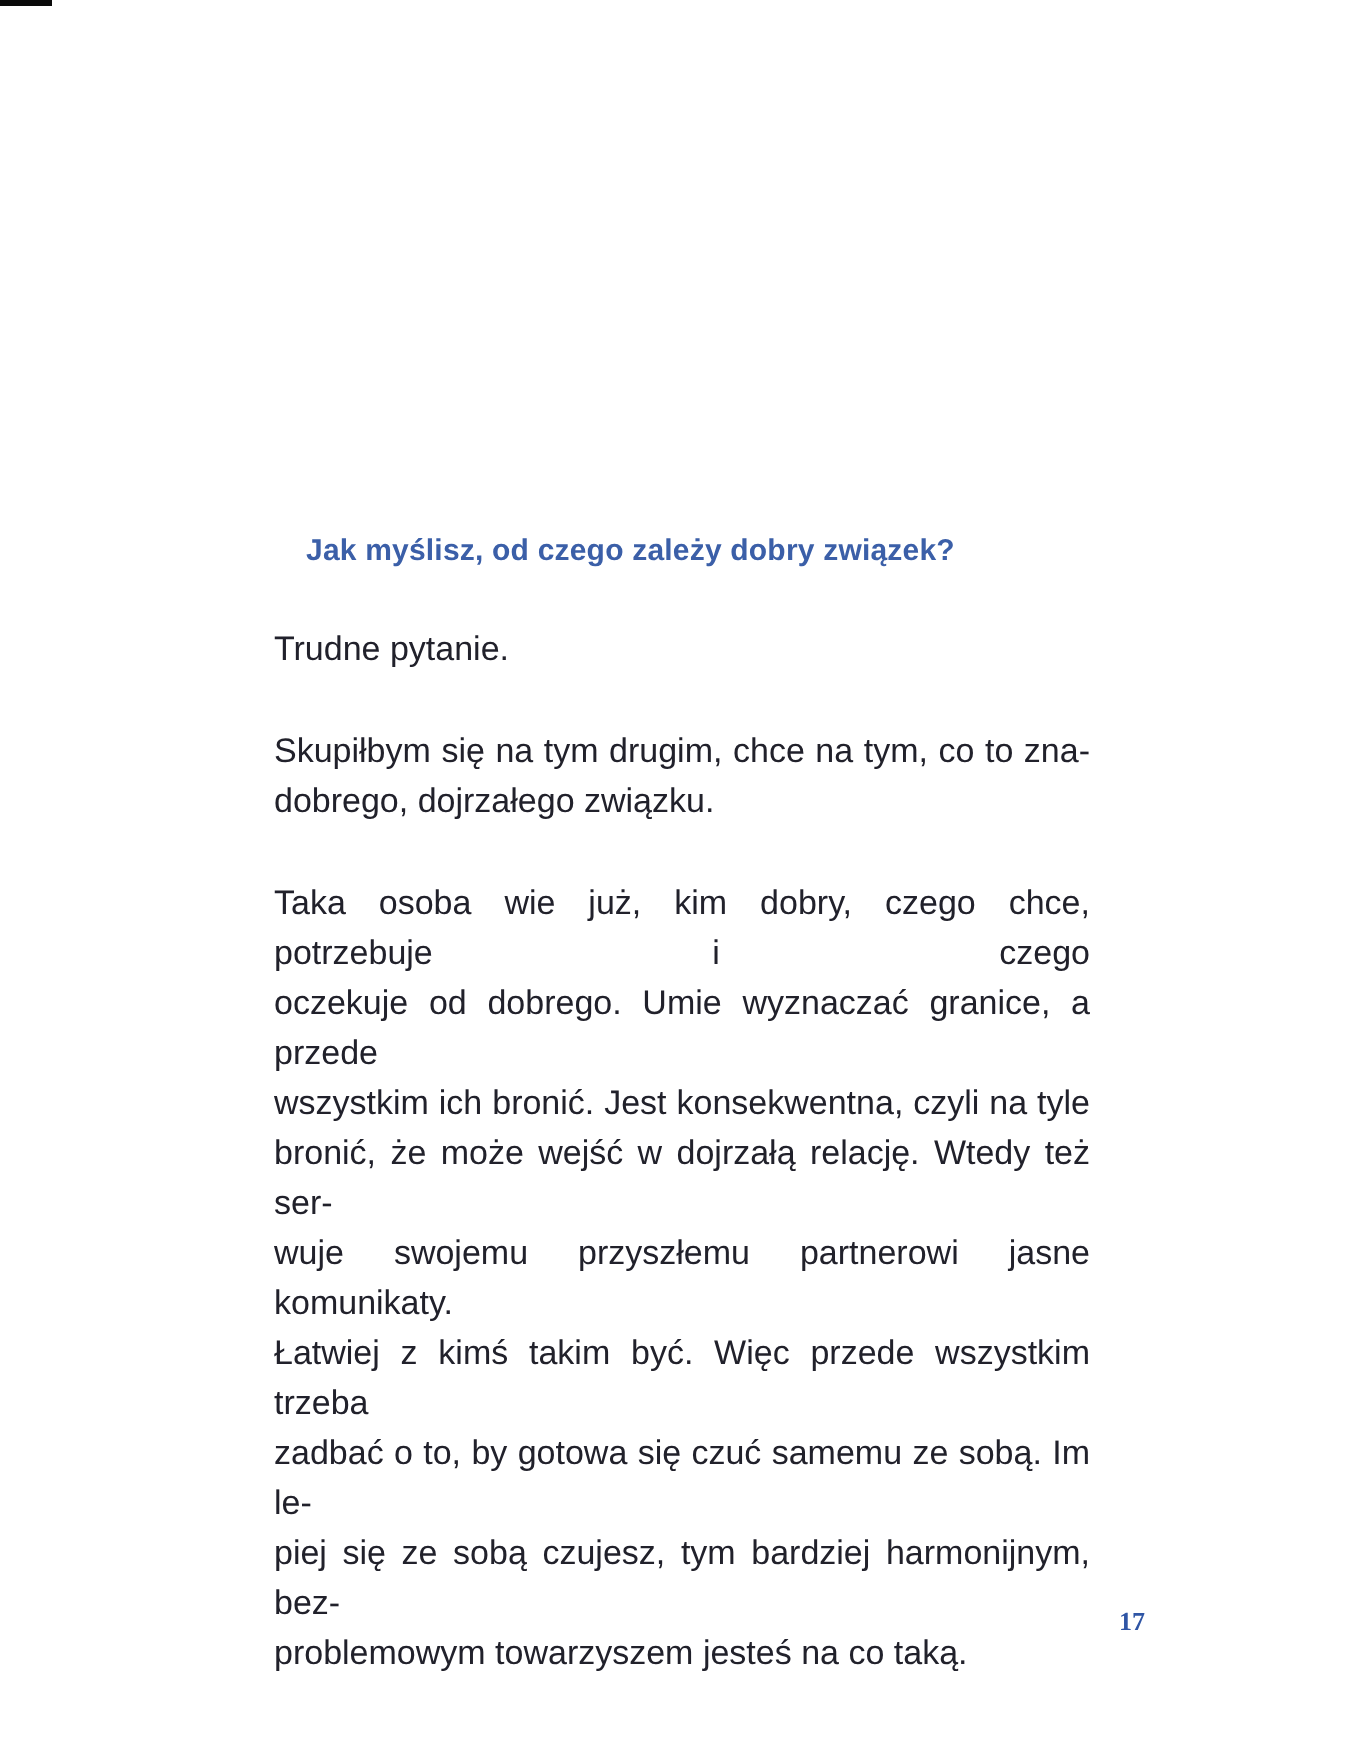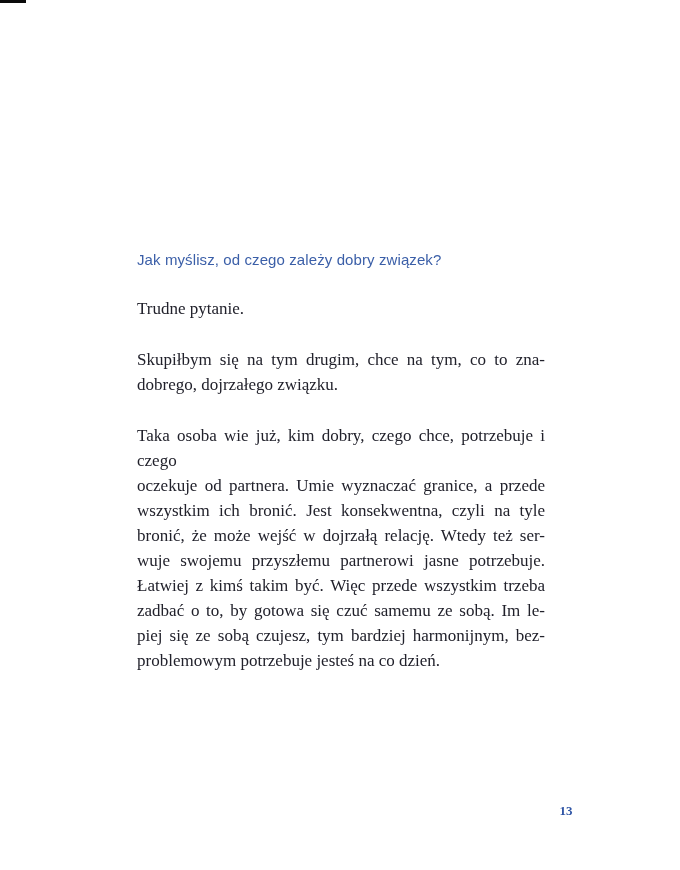--- a/index.html
+++ b/index.html
@@ -25,30 +25,31 @@
   .content {
     position: absolute;
     left: 137px;
     top: 250px;
     width: 408px;
   }
   .block + .block {
     margin-top: 26px;
   }
   .q {
-    margin: 0;
+    margin: 16px;
     font-family: "Liberation Sans", sans-serif;
     font-size: 15px;
     line-height: 20px;
     color: #3b5fa8;
     letter-spacing: 0.1px;
+    font-weight: bold;
   }
   .a {
     margin: 0;
-    font-family: Liberation Serif, serif;
+    font-family: Liberation Sans, sans-serif;
     font-size: 17px;
     line-height: 25px;
     color: #21212b;
   }
   .a .line {
     text-align: justify;
     text-align-last: justify;
   }
   .a .line.last {
     text-align: justify;
@@ -81,25 +82,25 @@
 
 
   <div class="a block">
     <div class="line">Skupiłbym się na tym drugim, chce na tym, co to zna-</div>
     <div class="line last">dobrego, dojrzałego związku.</div>
   </div>
 
 
   <div class="a block">
     <div class="line">Taka osoba wie już, kim dobry, czego chce, potrzebuje i czego</div>
-    <div class="line">oczekuje od partnera. Umie wyznaczać granice, a przede</div>
+    <div class="line">oczekuje od dobrego. Umie wyznaczać granice, a przede</div>
     <div class="line">wszystkim ich bronić. Jest konsekwentna, czyli na tyle</div>
     <div class="line">bronić, że może wejść w dojrzałą relację. Wtedy też ser-</div>
-    <div class="line">wuje swojemu przyszłemu partnerowi jasne potrzebuje.</div>
+    <div class="line">wuje swojemu przyszłemu partnerowi jasne komunikaty.</div>
     <div class="line">Łatwiej z kimś takim być. Więc przede wszystkim trzeba</div>
     <div class="line">zadbać o to, by gotowa się czuć samemu ze sobą. Im le-</div>
     <div class="line">piej się ze sobą czujesz, tym bardziej harmonijnym, bez-</div>
-    <div class="line last">problemowym potrzebuje jesteś na co dzień.</div>
+    <div class="line last">problemowym towarzyszem jesteś na co taką.</div>
   </div>
 
 </div>
 
-<div class="page-number">13</div>
+<div class="page-number">17</div>
 
 </body></html>

